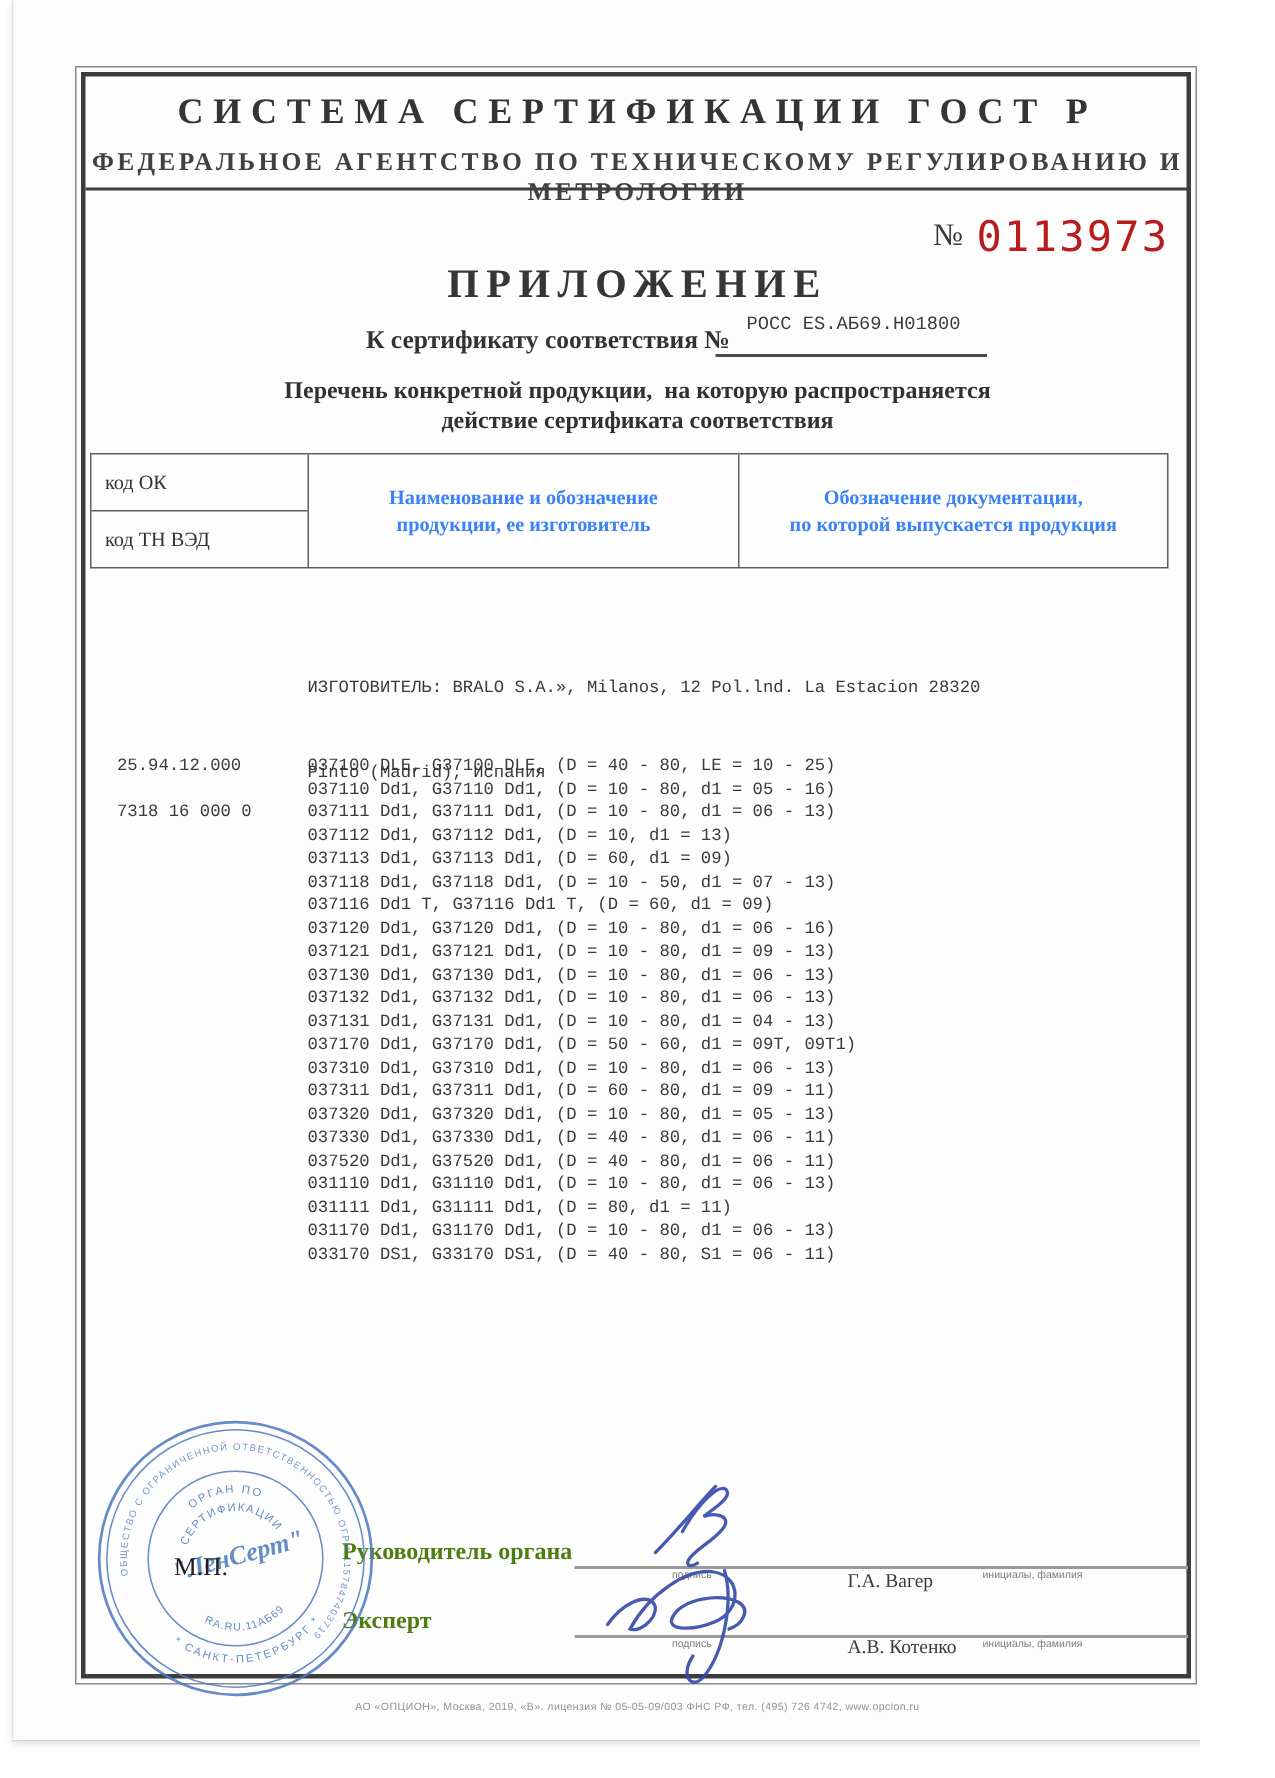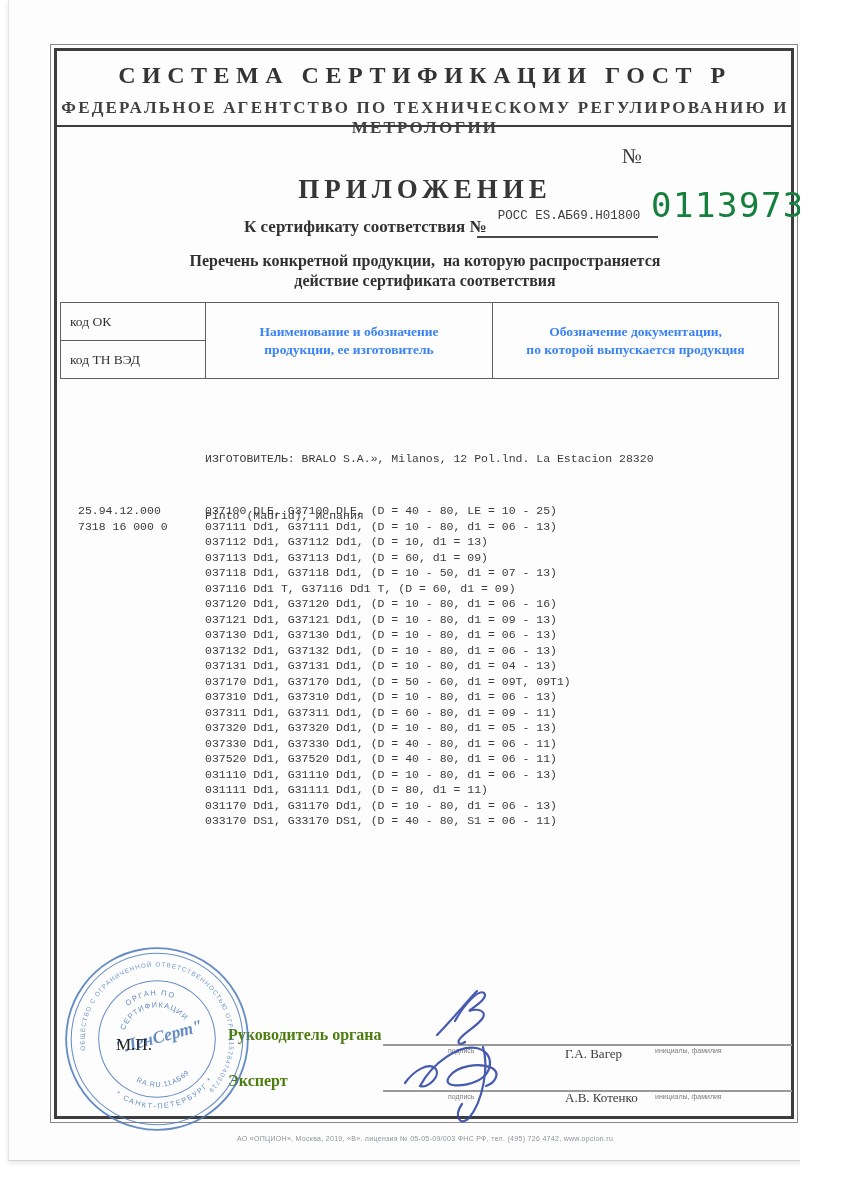--- a/index.html
+++ b/index.html
@@ -13,22 +13,22 @@
   .frame-inner{width:100%;height:100%;border:3px solid #3d3d3d;box-sizing:border-box;}
   .hdr-sep{position:absolute;left:57px;top:125px;width:737px;height:2px;background:#3d3d3d;}
 
   .t-center{position:absolute;left:0;width:850px;text-align:center;}
   .title1{top:62px;font-size:24px;font-weight:bold;letter-spacing:6.5px;color:#343434;}
   .title2{top:98px;font-size:17px;font-weight:bold;letter-spacing:2.2px;color:#404040;}
   .doc-title{top:174px;font-size:27px;font-weight:bold;letter-spacing:5px;color:#363636;}
 
   .blank-no{position:absolute;left:622px;top:141px;display:flex;align-items:flex-start;gap:9px;}
   .blank-no .no-sign{font-size:21px;color:#3a3a3a;margin-top:3px;}
-  .blank-no .no-digits{font-family:"DejaVu Sans Mono", monospace;font-size:34px;
-                       letter-spacing:1.5px;color:#15803d;margin-top:44px;}
+  .blank-no .no-digits{font-family:"DejaVu Sans Mono", monospace;font-size:28px;
+                       letter-spacing:1.5px;color:#b91c1c;}
 
   .cert-label{position:absolute;left:244px;top:217px;font-size:17px;font-weight:bold;color:#333;}
   .cert-value{position:absolute;left:478px;top:209px;width:182px;text-align:center;
               font-family:"Liberation Mono","DejaVu Sans Mono",monospace;font-size:12.5px;color:#3c3c3c;}
   .cert-underline{position:absolute;left:477px;top:236px;width:181px;height:2px;background:#4a4a4a;}
 
   .subtitle1{top:252px;font-size:16px;font-weight:bold;white-space:pre;color:#313131;}
   .subtitle2{top:272px;font-size:16px;font-weight:bold;color:#313131;}
 
   .tbl{position:absolute;left:60px;top:302px;width:719px;height:77px;
@@ -113,20 +113,21 @@
   </div>
 
   <div class="products mono" id="products">
     <div class="p-row">
       <span class="p-code">25.94.12.000</span>
       <span class="p-text">037100 DLE, G37100 DLE, (D = 40 - 80, LE = 10 - 25)</span>
     </div>
 
     <div class="p-row">
       <span class="p-code"></span>
+      <span class="p-text">037110 Dd1, G37110 Dd1, (D = 10 - 80, d1 = 05 - 16)</span>
     </div>
 
     <div class="p-row">
       <span class="p-code">7318 16 000 0</span>
       <span class="p-text">037111 Dd1, G37111 Dd1, (D = 10 - 80, d1 = 06 - 13)</span>
     </div>
 
     <div class="p-row">
       <span class="p-code"></span>
       <span class="p-text">037112 Dd1, G37112 Dd1, (D = 10, d1 = 13)</span>

